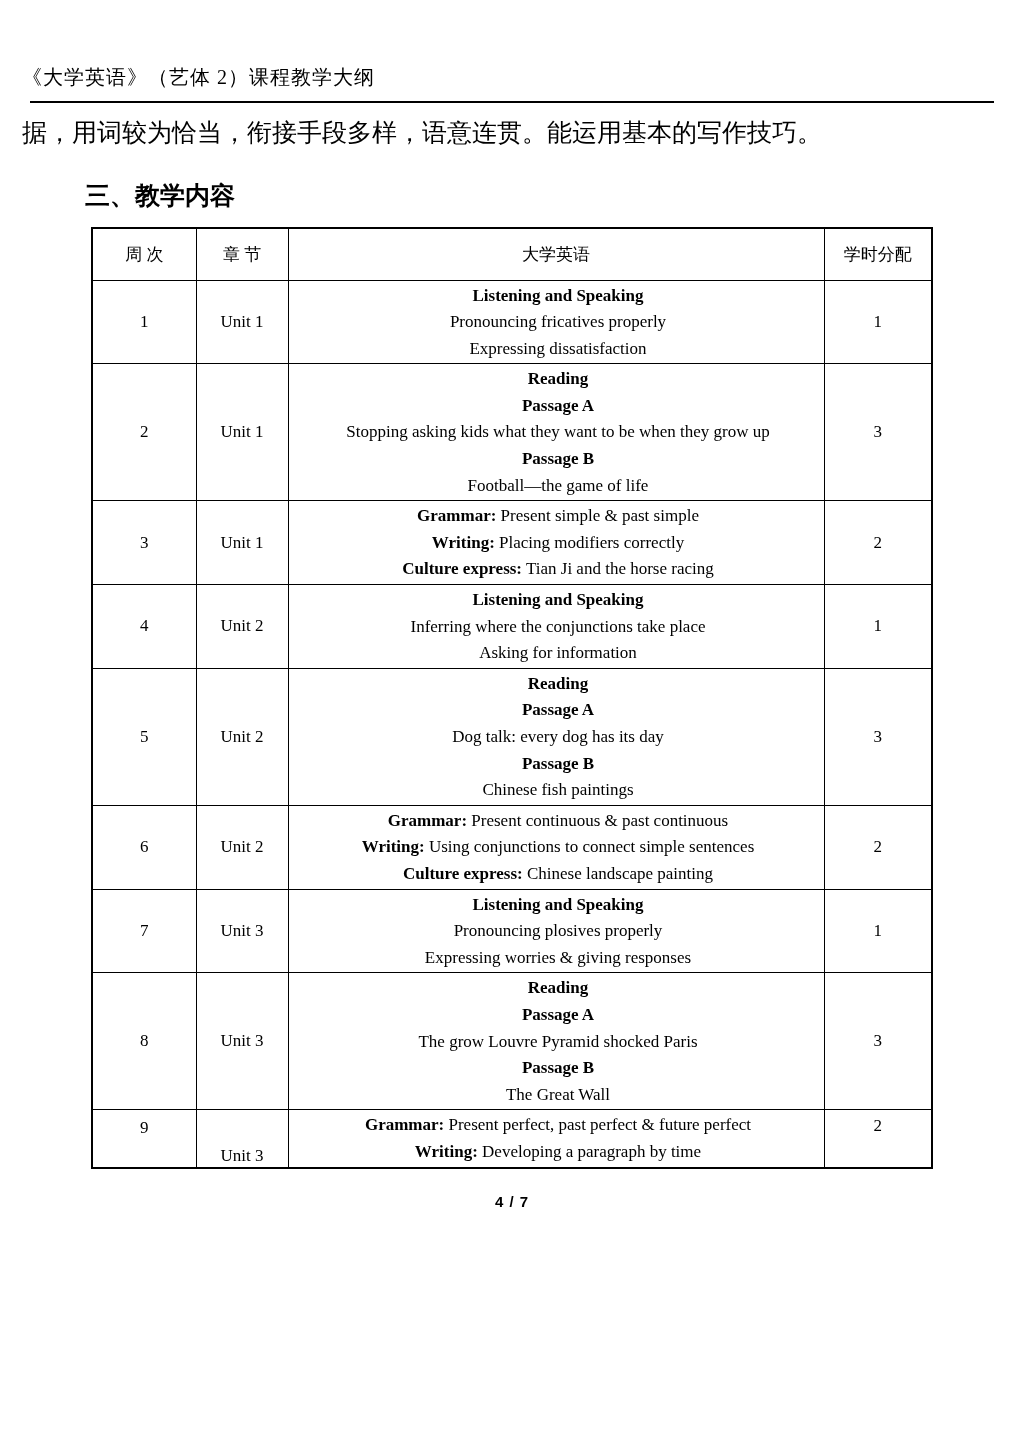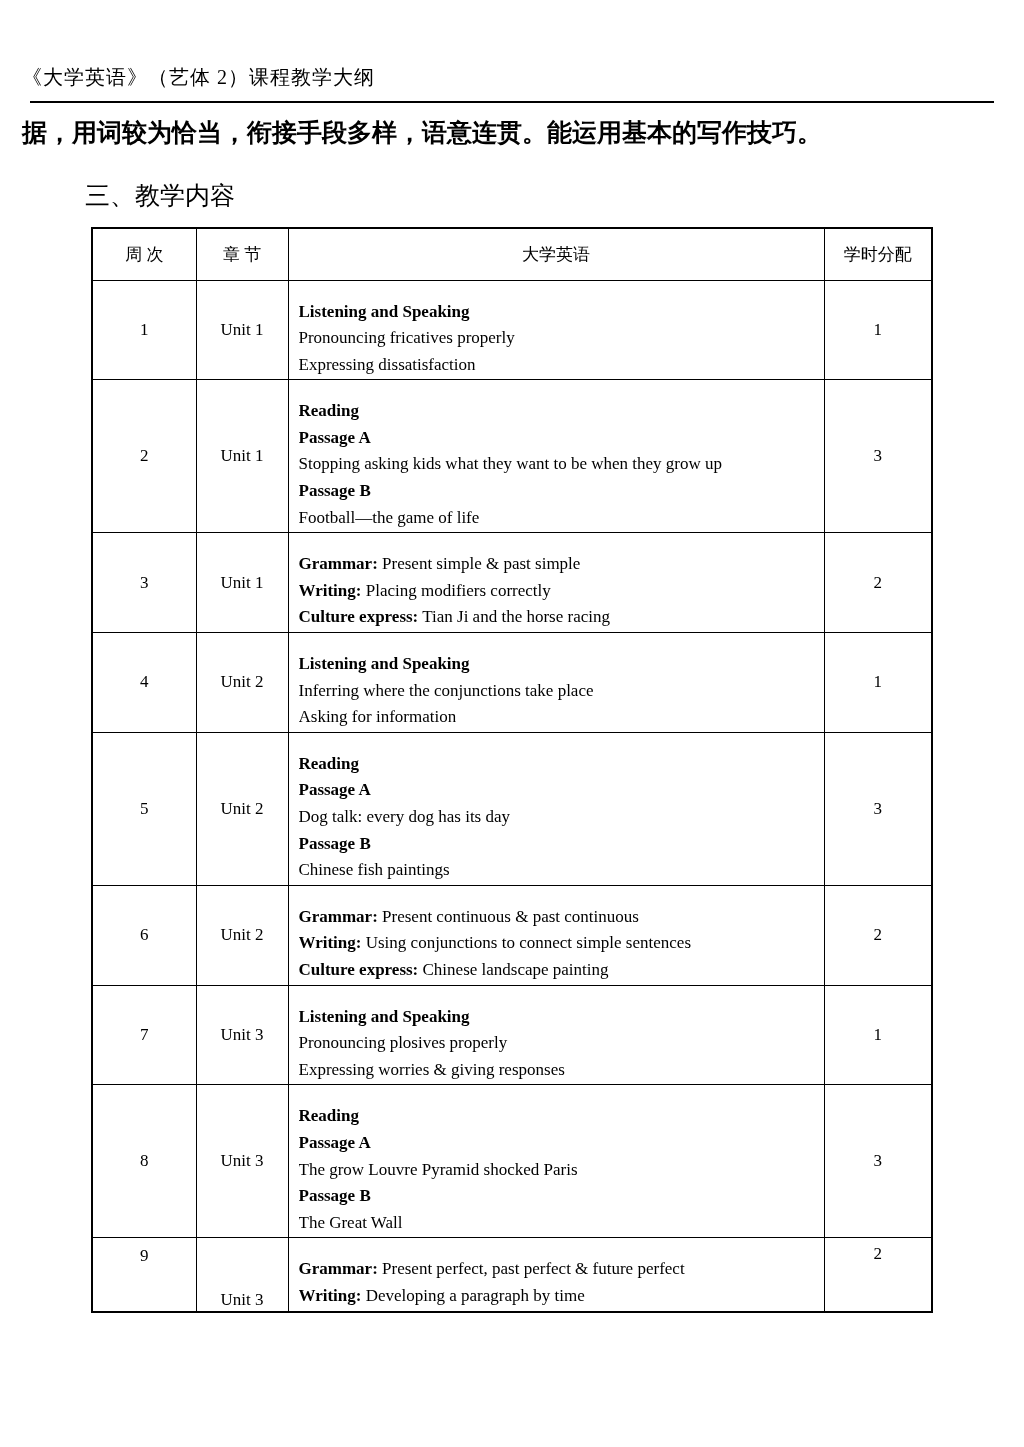--- a/index.html
+++ b/index.html
@@ -23,26 +23,26 @@
     border-top: 2px solid #000;
     margin: 0 8px;
   }
 
   .body-text {
     font-size: 25px;
     line-height: 52px;
     text-align: justify;
     margin: 0;
   }
-  .p-cont { margin-top: 4px; font-weight: bold; }
+  .p-cont { margin-top: 4px; }
   .p-indent { text-indent: 2.1em; }
 
   .section-heading {
     font-family: "Liberation Sans", "DejaVu Sans", sans-serif;
-    font-weight: normal;
+    font-weight: bold;
     font-size: 25px;
     margin: 20px 0 0 63px;
   }
 
   table.syllabus {
     border-collapse: collapse;
     table-layout: fixed;
     width: 840px;
     margin: 15px auto 0;
     border: 2px solid #000;
@@ -65,21 +65,22 @@
   .col-hours { width: 108px; }
 
   td.week-cell, td.unit-cell, td.hours-cell {
     text-align: center;
     vertical-align: middle;
     font-size: 17px;
     padding: 0;
   }
   td.content-cell {
     vertical-align: middle;
-    padding: 18px 6px 1px 10px;
+    padding: 2px 6px 1px 10px;
+    text-align: center;
   }
   .line {
     font-size: 17px;
     line-height: 26.6px;
     white-space: nowrap;
     overflow: hidden;
   }
   .b { font-weight: bold; }
   tr.split-row td.unit-cell { vertical-align: bottom; padding-bottom: 1px; }
   tr.split-row td.week-cell { vertical-align: top; padding-top: 8px; }
@@ -213,14 +214,15 @@
           <td class="unit-cell">Unit 3</td>
           <td class="content-cell">
             <div class="line"><span class="b">Grammar:</span> Present perfect, past perfect &amp; future perfect</div>
             <div class="line"><span class="b">Writing:</span> Developing a paragraph by time</div>
           </td>
           <td class="hours-cell">2</td>
         </tr>
       </tbody>
   </table>
 
+  <div class="footer">4 / 7</div>
 
 </div>
 
 </body></html>

